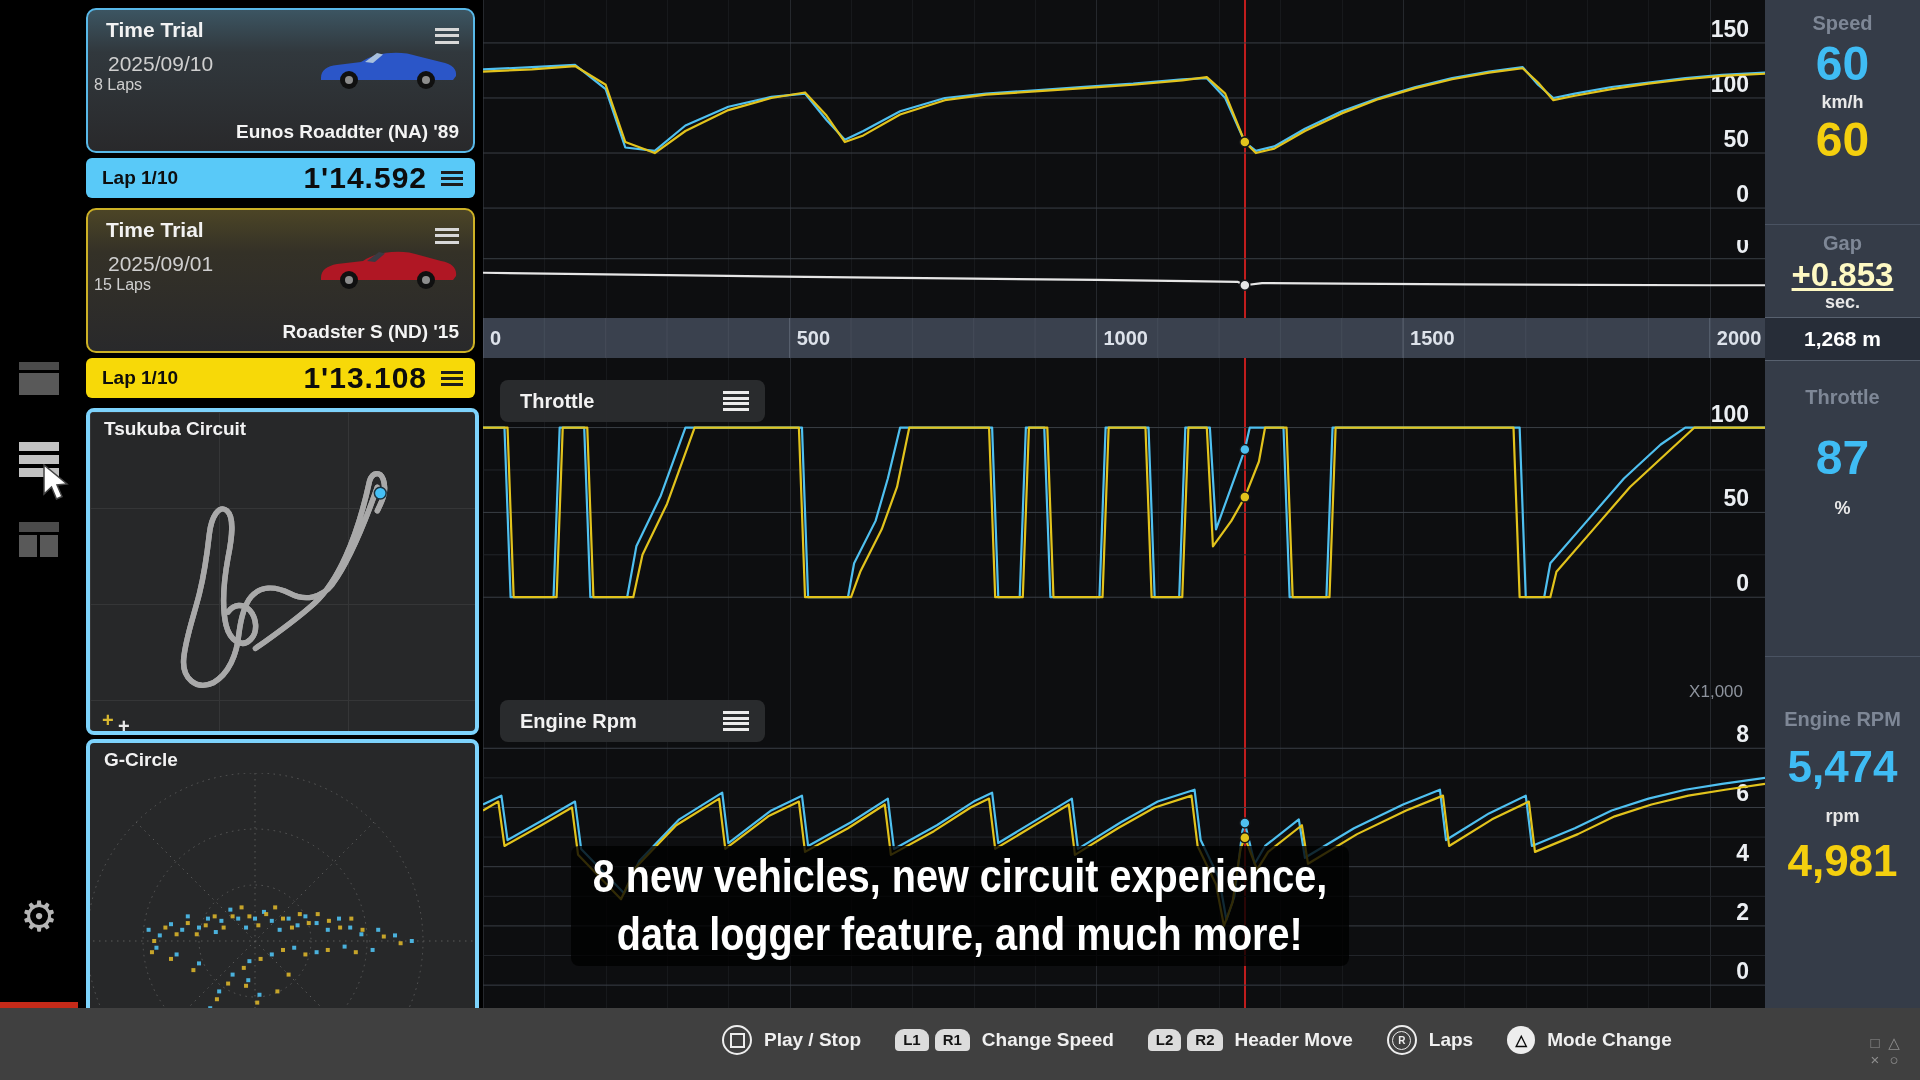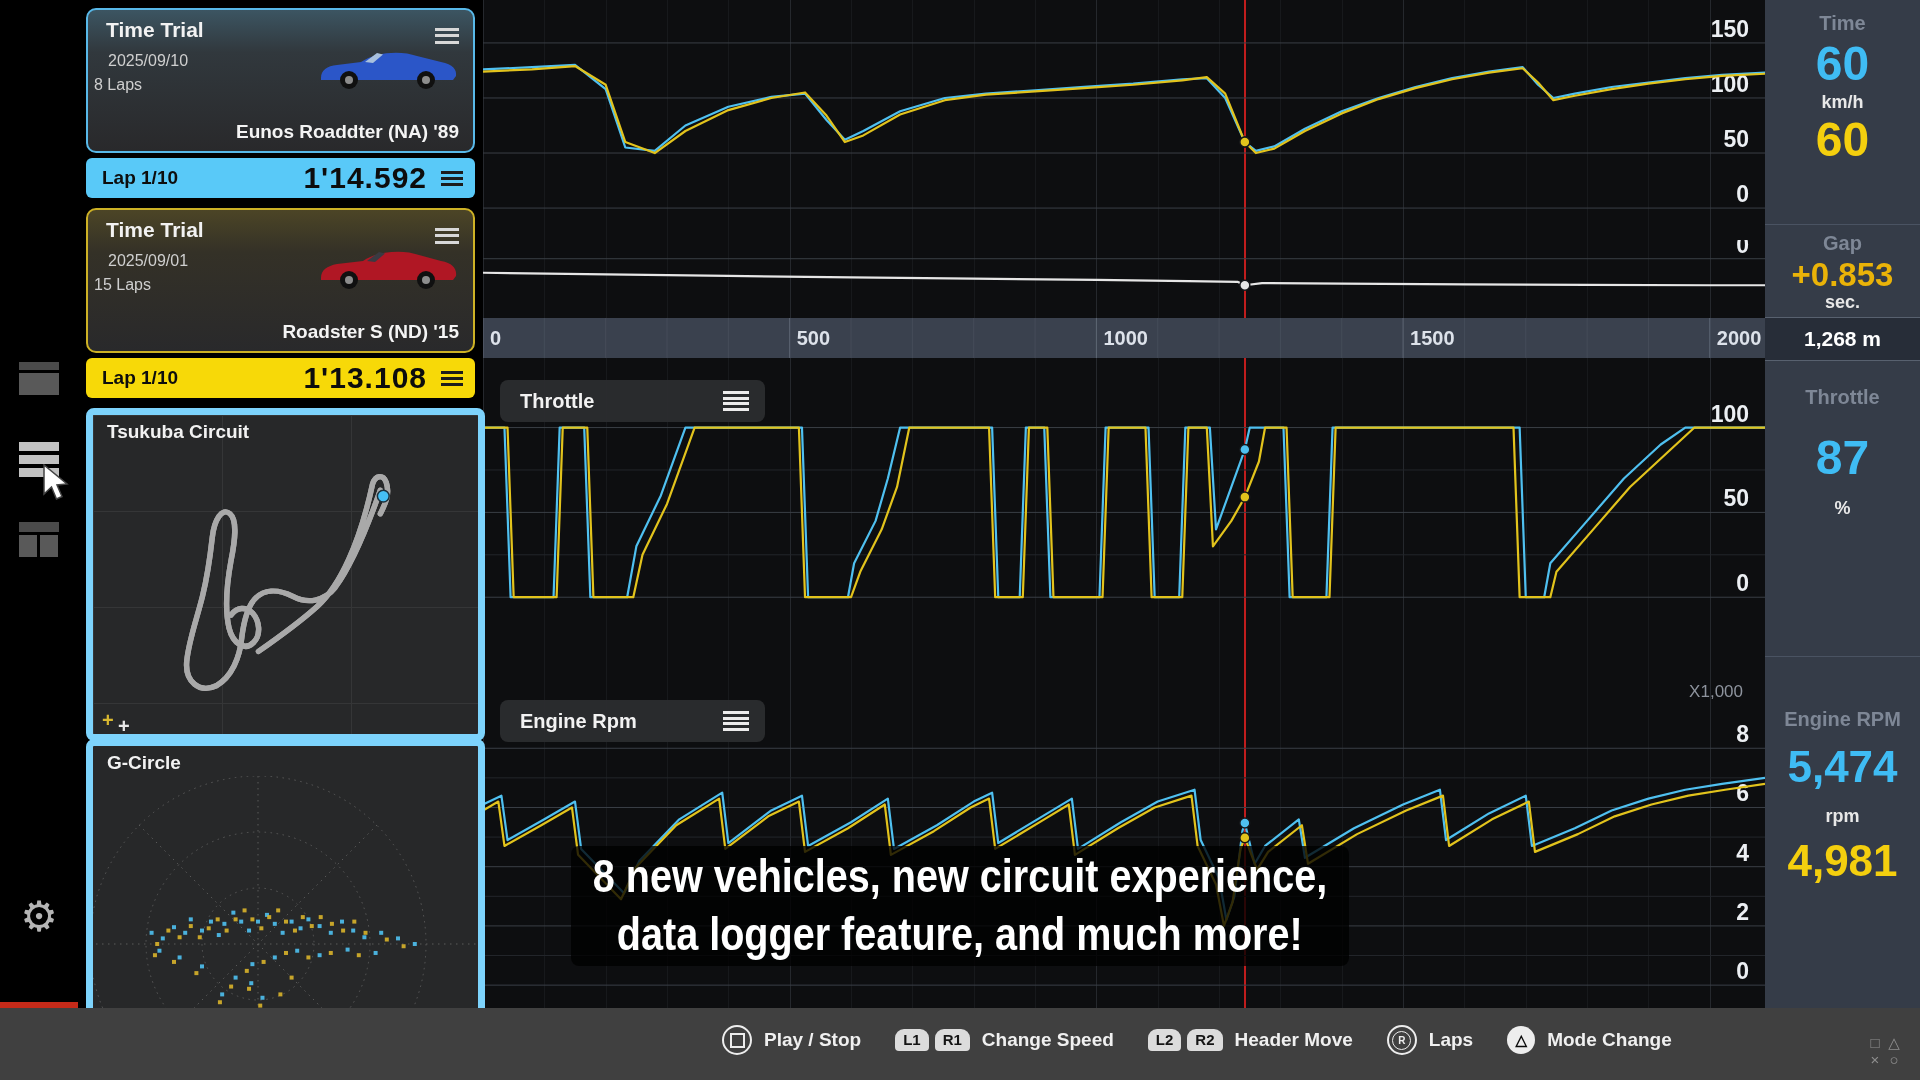--- a/index.html
+++ b/index.html
@@ -18,35 +18,35 @@
              font-size:42px;color:#b5b5b5;cursor:pointer;line-height:1;}
   .rail-exit{position:absolute;bottom:0;left:0;width:78px;height:78px;background:#c52a19;
              display:flex;align-items:center;justify-content:center;cursor:pointer;}
   .mouse{position:absolute;left:42px;top:464px;z-index:40;}
   
   .panelcol{position:absolute;left:86px;top:0;width:389px;height:1080px;z-index:5;}
   .card{position:absolute;left:0;width:385px;height:141px;border-radius:10px;border:2px solid;cursor:pointer;}
   .card1{top:8px;border-color:#58b8e8;background:linear-gradient(180deg,#3c5562 0%,#31383d 30%,#29292b 100%);}
   .card2{top:208px;border-color:#cdb125;background:linear-gradient(180deg,#4c4526 0%,#343127 30%,#29292b 100%);}
   .card .crow{position:absolute;left:18px;top:8px;font-size:21px;font-weight:bold;color:#f2f2f2;}
-  .card .cdate{position:absolute;left:20px;top:42px;font-size:16px;color:#cfcfcf;}
+  .card .cdate{position:absolute;left:20px;top:42px;font-size:21px;color:#cfcfcf;}
   .card .claps{position:absolute;left:6px;top:66px;font-size:16px;color:#cfcfcf;}
   .card .cname{position:absolute;right:14px;bottom:8px;font-size:19px;font-weight:bold;color:#f4f4f4;}
   .card .carimg{position:absolute;right:10px;top:30px;}
   .menu3{position:absolute;right:14px;top:14px;cursor:pointer;}
   .menu3 span{display:block;width:24px;height:3px;background:#d8d8d8;margin:3.5px 0;}
   .lapbar{position:absolute;left:0;width:389px;height:40px;border-radius:6px;display:flex;
           align-items:center;color:#0d0d0d;cursor:pointer;}
   .lap1{top:158px;background:#59c9f8;}
   .lap2{top:358px;background:#f7d908;}
   .lapbar .ll{font-size:19px;font-weight:bold;margin-left:16px;}
   .lapbar .lt{font-size:30px;font-weight:bold;margin-left:auto;letter-spacing:1px;}
   .menu3d{margin:0 12px 0 14px;}
   .menu3d span{display:block;width:22px;height:3px;background:#1c1c1c;margin:3px 0;}
-  .panel{position:absolute;left:0;width:385px;border-radius:8px;border:7px solid #7dd3fc;background:#272829;overflow:hidden;}
+  .panel{position:absolute;left:0;width:385px;border-radius:8px;border:4px solid #7dd3fc;background:#272829;overflow:hidden;}
   .mappanel{top:408px;height:319px;}
   .gpanel{top:739px;height:329px;}
   .ptitle{position:absolute;left:14px;top:6px;font-size:19px;font-weight:bold;color:#f2f2f2;z-index:3;}
   .pgrid{position:absolute;inset:0;
      background-image:linear-gradient(#3a3a3b 1px,transparent 1px),linear-gradient(90deg,#3a3a3b 1px,transparent 1px);
      background-size:129px 96px;opacity:.8;}
   .gmark{position:absolute;font-size:20px;font-weight:bold;z-index:7;line-height:1;}
   
   .charts{position:absolute;left:483px;top:0;width:1282px;height:1010px;background-color:#0d0e10;
      background-image:repeating-linear-gradient(90deg,#25282d 0,#25282d 1px,transparent 1px,transparent 306.7px),
@@ -65,21 +65,21 @@
   .caption{position:absolute;left:88px;top:846px;width:778px;height:120px;background:rgba(0,0,0,.78);
            border-radius:8px;display:flex;flex-direction:column;align-items:center;justify-content:center;z-index:4;}
   .caption div{font-size:46px;font-weight:bold;color:#fff;line-height:1.26;transform:scaleX(.86);white-space:nowrap;}
   
   .sidebar{position:absolute;left:1765px;top:0;width:155px;height:1010px;background:#353c48;z-index:5;text-align:center;}
   .sb-label{position:absolute;width:100%;font-size:20px;font-weight:bold;color:#7e8796;}
   .sb-big{position:absolute;width:100%;font-size:48px;font-weight:bold;}
   .sb-unit{position:absolute;width:100%;font-size:18px;font-weight:bold;color:#e8e8e8;}
   .blue{color:#3fbcf4;} .yellow{color:#f4cf0e;}
   .sb-div{position:absolute;left:0;width:100%;height:1px;background:#4a5362;}
-  .gapval{position:absolute;width:100%;font-size:33px;font-weight:bold;color:#eab308;}
+  .gapval{position:absolute;width:100%;font-size:33px;font-weight:bold;color:#fef9c3;text-decoration:underline;}
   .distband{position:absolute;top:317px;left:0;width:100%;height:42px;background:#272d38;
             border-top:1px solid #58616f;border-bottom:1px solid #58616f;
             line-height:42px;font-size:21px;font-weight:bold;color:#fff;}
   
   .bottombar{position:absolute;left:0;top:1008px;width:1920px;height:72px;background:#404040;z-index:8;}
   .bb-inner{position:absolute;left:722px;top:0;height:64px;display:flex;align-items:center;gap:34px;}
   .bb-item{display:flex;align-items:center;gap:12px;cursor:pointer;}
   .bb-label{font-size:19px;font-weight:bold;color:#f0f0f0;}
   .ps-circle{width:26px;height:26px;border:2px solid #ededed;border-radius:50%;display:flex;align-items:center;justify-content:center;}
   .ps-square{width:11px;height:11px;border:2px solid #ededed;}
@@ -425,21 +425,21 @@
         </span>
     </div>
 
     <div class="caption">
       <div>8 new vehicles, new circuit experience,</div>
       <div>data logger feature, and much more!</div>
     </div>
   </main>
 
   <aside class="sidebar">
-    <div class="sb-label" style="top:12px">Time</div>
+    <div class="sb-label" style="top:12px">Speed</div>
     <div class="sb-big blue" style="top:36px">60</div>
     <div class="sb-unit" style="top:92px">km/h</div>
     <div class="sb-big yellow" style="top:112px">60</div>
     <div class="sb-div" style="top:224px"></div>
 
     <div class="sb-label" style="top:232px">Gap</div>
     <div class="gapval" style="top:256px">+0.853</div>
     <div class="sb-unit" style="top:292px">sec.</div>
 
     <div class="distband">1,268 m</div>

